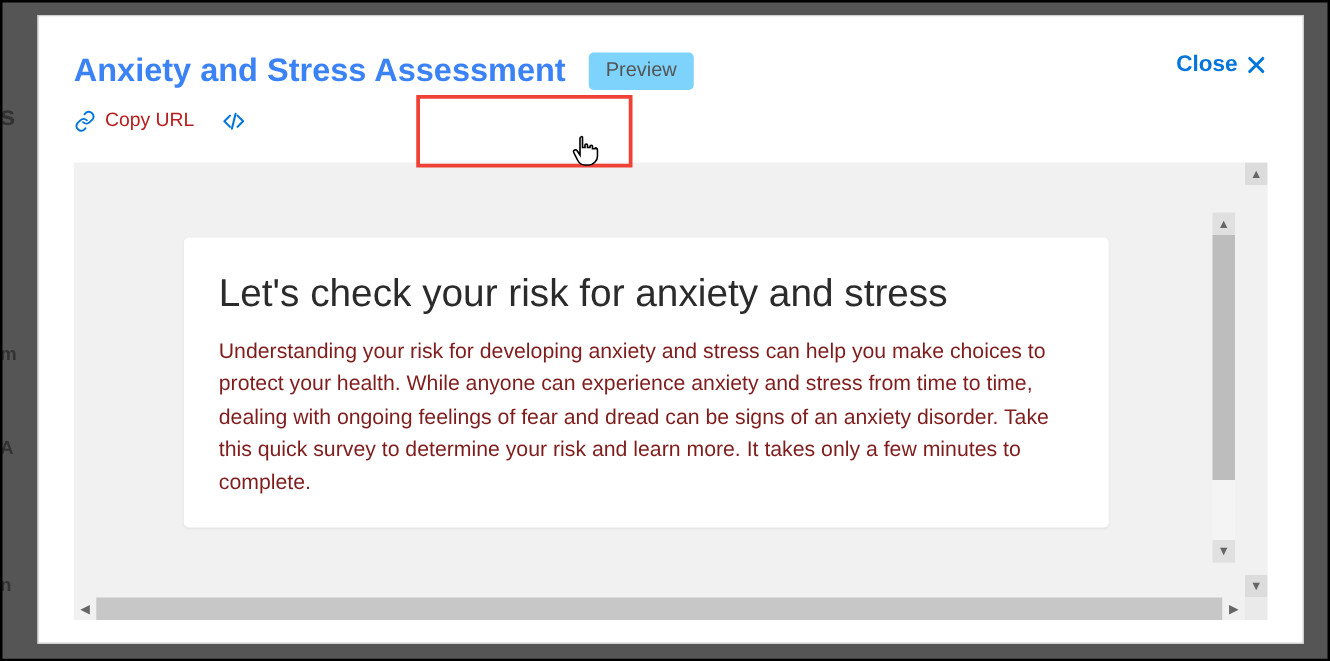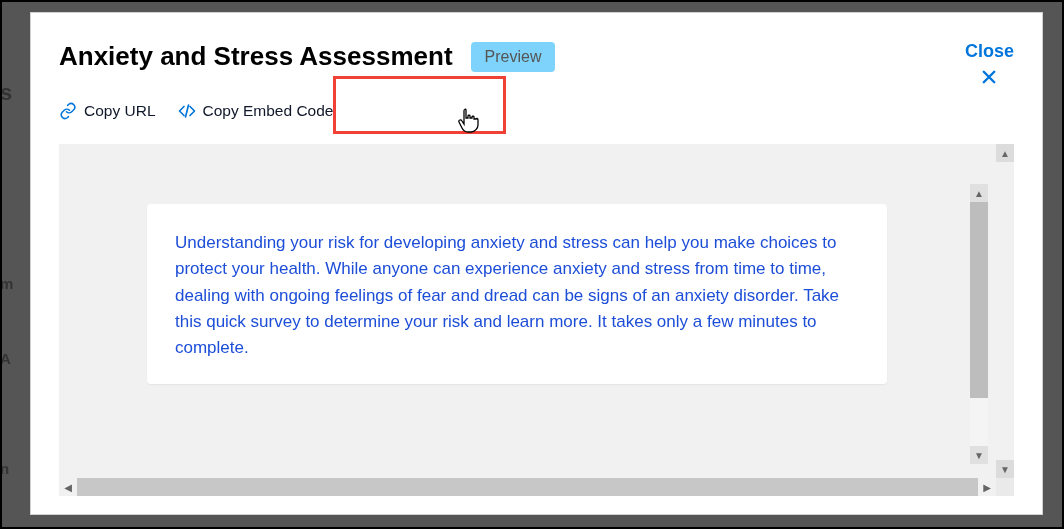--- a/index.html
+++ b/index.html
@@ -27,50 +27,49 @@
   .modal-header {
     display: flex;
     align-items: flex-start;
     justify-content: space-between;
     flex-shrink: 0;
   }
   .header-left { display: flex; align-items: center; gap: 18px; }
   .modal-title {
     font-size: 26px;
     font-weight: 700;
-    color: #000000;
+    color: #3b82f6;
   }
   .preview-badge {
     background: #7dd3fc;
     color: #555;
     font-size: 16px;
     padding: 6px 14px;
     border-radius: 4px;
   }
   .close-button {
     color: #0075db;
     font-weight: 700;
     font-size: 18px;
     display: flex;
     align-items: center;
     gap: 6px;
     cursor: pointer;
-    flex-direction: column;
   }
   .close-button svg { width: 18px; height: 18px; }
 
   .action-row {
     display: flex;
     align-items: center;
     gap: 22px;
     margin-top: 14px;
     flex-shrink: 0;
   }
   .action-link {
-    color: #0f172a;
+    color: #b91c1c;
     font-size: 15.5px;
     display: flex;
     align-items: center;
     gap: 7px;
     cursor: pointer;
     padding: 2px 0;
   }
   .action-link svg { width: 18px; height: 18px; }
   .action-link.underlined span { text-decoration: underline; text-underline-offset: 3px; }
 
@@ -149,21 +148,21 @@
   }
   .survey-heading {
     font-size: 31px;
     font-weight: 400;
     color: #2b2b2b;
     line-height: 1.22;
     margin-bottom: 14px;
   }
   .survey-body {
     font-size: 17px;
-    color: #1d4ed8;
+    color: #7f1d1d;
     line-height: 1.55;
   }
   .survey-body-cut { overflow: hidden; max-height: 162px; }
 </style>
 </head>
 <body>
 
 <div class="body-border"></div>
 
 <div class="bg-frag">s</div>
@@ -193,27 +192,27 @@
           <path d="M14 11a5 5 0 0 0-7 0l-3 3a5 5 0 0 0 7 7l1.5-1.5"></path>
         </svg>
       <span>Copy URL</span>
     </div>
     <div class="action-link">
       <svg viewBox="0 0 24 24" fill="none" stroke="#0075db" stroke-width="2.2" stroke-linecap="round" stroke-linejoin="round">
           <polyline points="8 6 2 12 8 18"></polyline>
           <polyline points="16 6 22 12 16 18"></polyline>
           <line x1="14" y1="4" x2="10" y2="20"></line>
         </svg>
-      <span>Copy Embed Code</span>
     </div>
   </div>
 
   <div class="preview-area">
 
     <div class="survey-card">
+      <div class="survey-heading">Let's check your risk for anxiety and stress</div>
       <div class="survey-body survey-body-cut">Understanding your risk for developing anxiety and stress can help you make choices to protect your health. While anyone can experience anxiety and stress from time to time, dealing with ongoing feelings of fear and dread can be signs of an anxiety disorder. Take this quick survey to determine your risk and learn more. It takes only a few minutes to complete.</div>
     </div>
 
     <div class="v-scroll-inner">
       <div class="arrow-up">▲</div>
       <div class="track"></div>
       <div class="thumb"></div>
       <div class="arrow-down" style="position:absolute;bottom:0;left:0;right:0">▼</div>
     </div>
 

